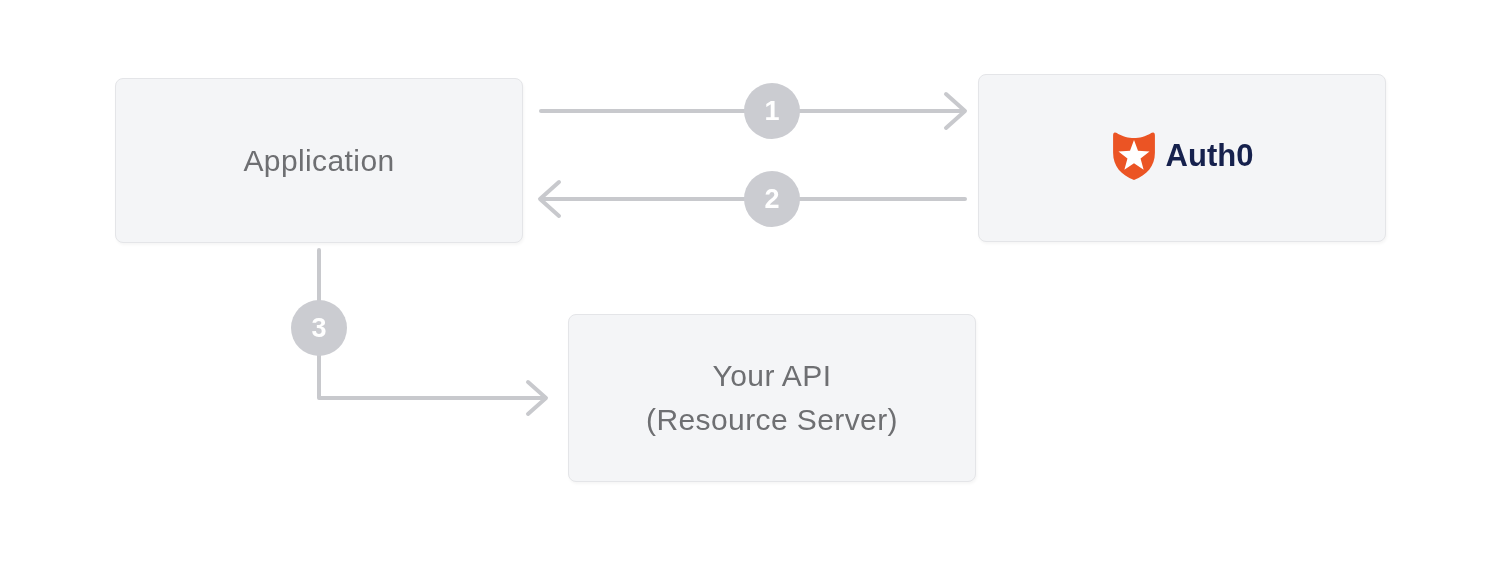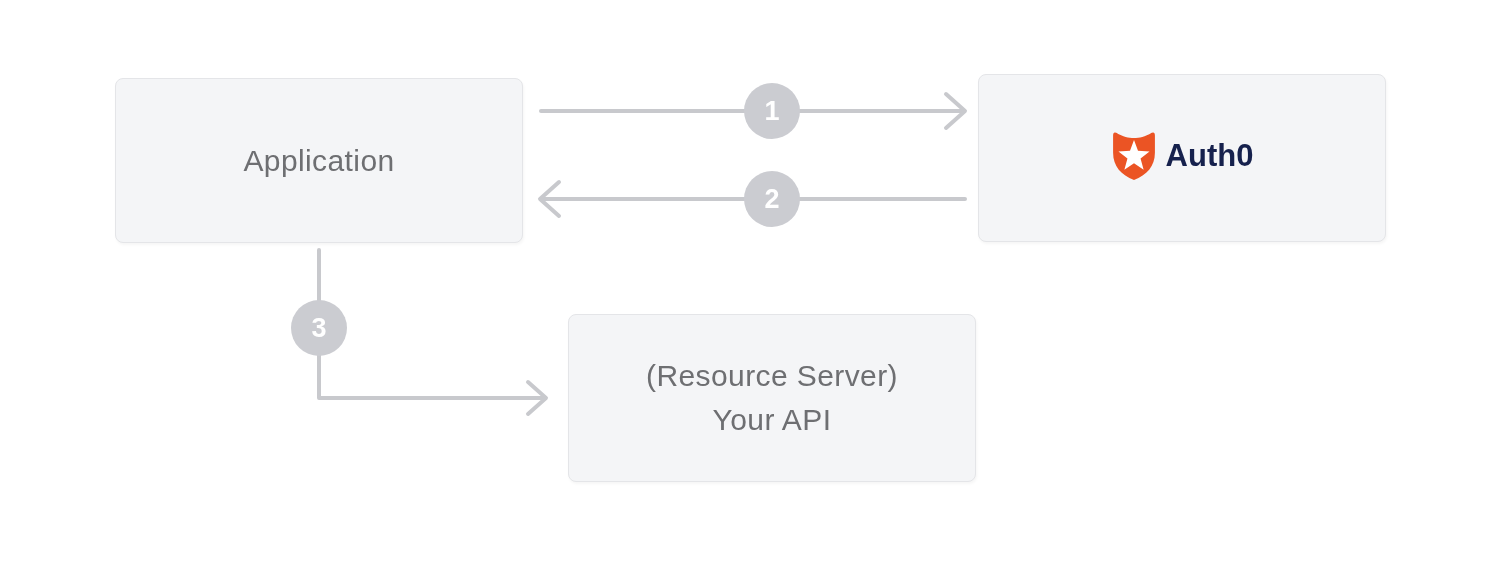--- a/index.html
+++ b/index.html
@@ -120,21 +120,21 @@
                Q 96 1, 96 10 L 96 48 C 96 78, 78 97, 50 108
                C 22 97, 4 78, 4 48 L 4 10 Q 4 1, 11 4 Z"></path>
           <polygon fill="#ffffff" stroke="none" points="50,20 58.8,43.2 84.2,44.9 64.4,60.6 71.2,85.1 50,71 28.8,85.1 35.6,60.6 15.8,44.9 41.2,43.2"></polygon>
         </svg>
       </span>
       <span class="wordmark">Auth0</span>
     </div>
   </div>
 
   <div class="node node-api">
+    <div>Your API</div>
     <div>(Resource Server)</div>
-    <div>Your API</div>
   </div>
 
   <div class="badge badge-1">1</div>
   <div class="badge badge-2">2</div>
   <div class="badge badge-3">3</div>
 
 </div>
 
 </body></html>

